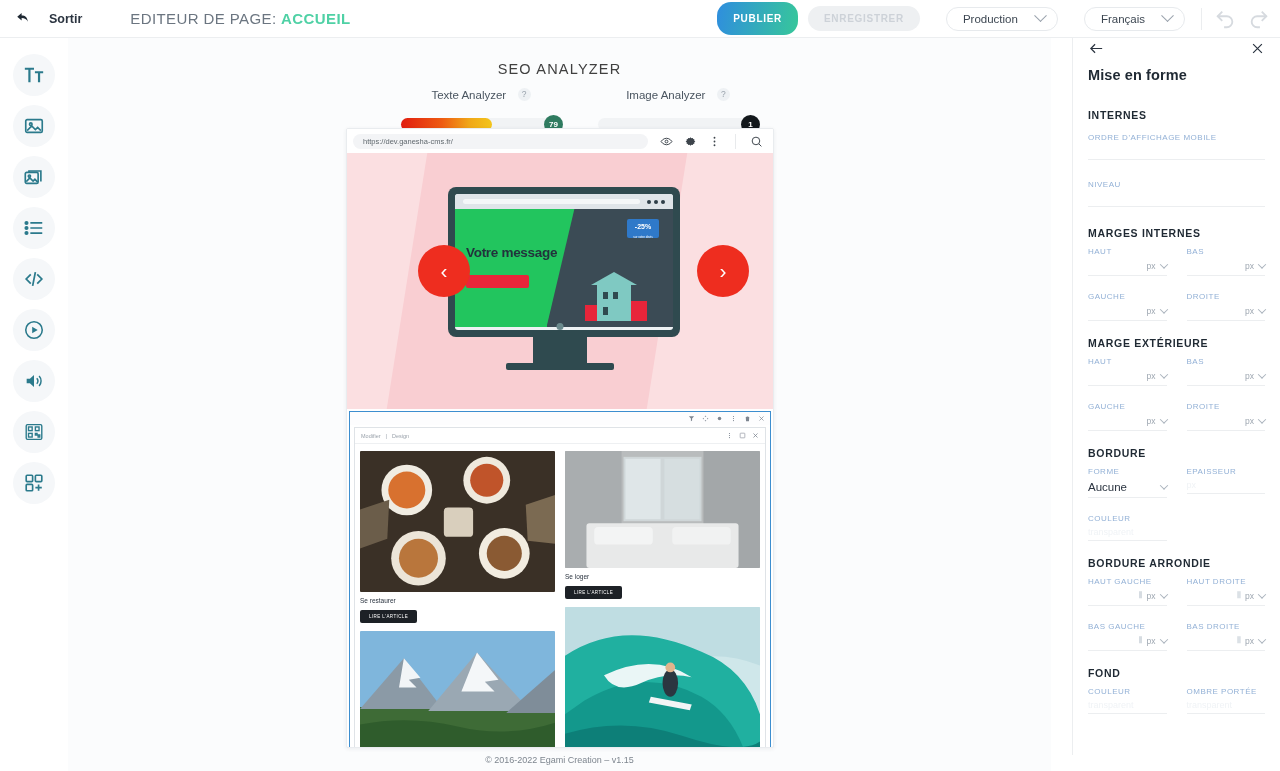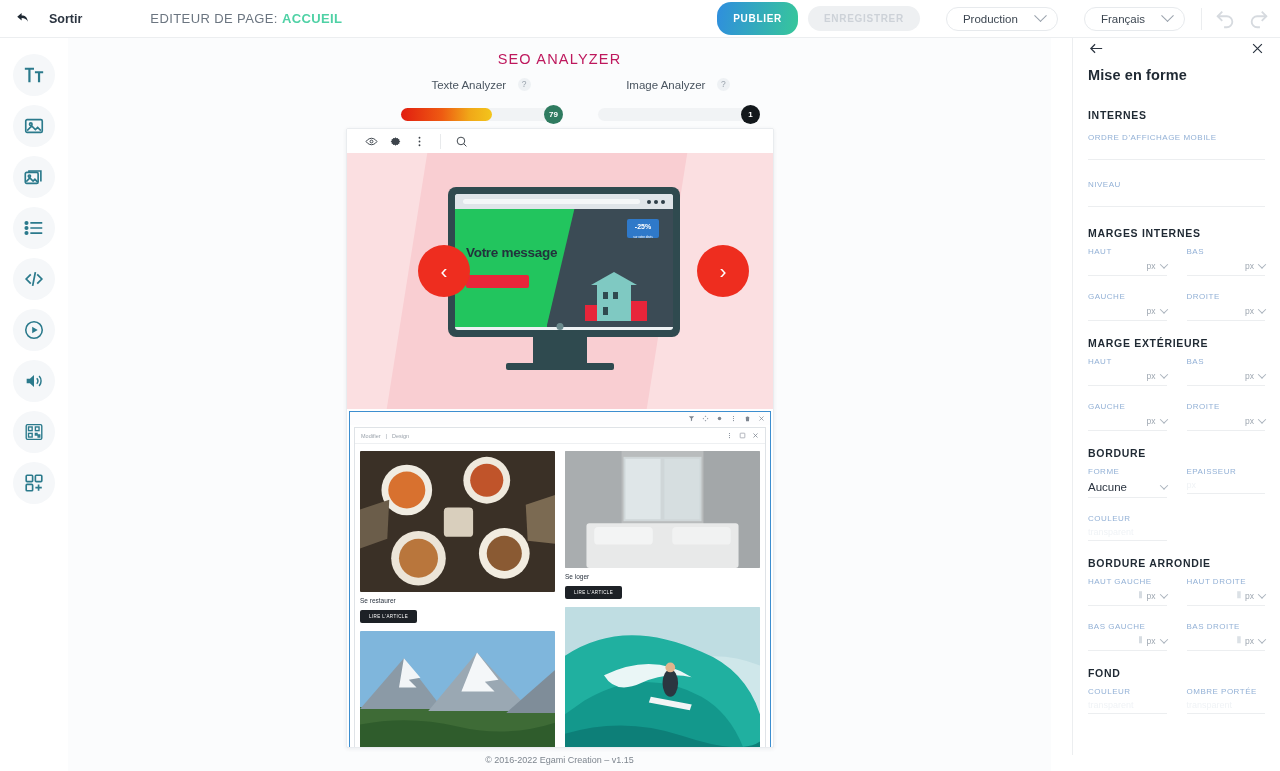--- a/index.html
+++ b/index.html
@@ -12,21 +12,21 @@
 
   
   .topbar {
     position: absolute; top: 0; left: 0; width: 1280px; height: 38px;
     background: #fff; border-bottom: 1px solid #eceef0;
     display: flex; align-items: center; z-index: 40;
   }
   .exit-group { display: flex; align-items: center; gap: 18px; margin-left: 16px; }
   .exit-arrow { width: 15px; height: 15px; color: #1f2933; }
   .exit-label { font-size: 12.5px; font-weight: bold; color: #2b3440; }
-  .breadcrumb { margin-left: 68px; font-size: 13px; letter-spacing: .4px; color: #6b7580; }
+  .breadcrumb { margin-left: 48px; font-size: 15px; letter-spacing: .4px; color: #6b7580; }
   .breadcrumb .page { color: #4fd1a5; font-weight: bold; }
   .top-right { margin-left: auto; display: flex; align-items: center; gap: 0; padding-right: 10px; }
   .btn-publish {
     background: linear-gradient(100deg,#2f8ede 0%,#37c79a 100%);
     color: #fff; font-size: 10px; font-weight: bold; letter-spacing: .7px;
     border: none; border-radius: 14px; padding: 11px 16px; cursor: pointer;
   }
   .btn-save {
     background: #eef0f2; color: #cdd2d8; font-size: 10px; font-weight: bold;
     letter-spacing: .7px; border: none; border-radius: 14px; padding: 7px 16px;
@@ -55,21 +55,21 @@
   }
   .rail-btn svg { width: 22px; height: 22px; }
 
   
   .canvas {
     position: absolute; left: 68px; top: 38px; width: 983px; height: 733px;
     background: #fbfcfd; overflow: hidden;
   }
   .seo-title {
     text-align: center; font-size: 14.5px; letter-spacing: 1.2px;
-    color: #be185d; margin-top: 13px;
+    color: #404040; margin-top: 23px;
   }
   .analyzers { position: relative; height: 82px; margin-top: 8px; }
   .an-left { position: absolute; left: 333px; top: 0; width: 160px; text-align: center; }
   .an-right { position: absolute; left: 530px; top: 0; width: 160px; text-align: center; }
   .an-label { font-size: 11.5px; color: #4a5560; display: inline-block; }
   .q-mark {
     display: inline-block; width: 13px; height: 13px; border-radius: 50%;
     background: #eef1f4; color: #98a1ab; font-size: 8.5px; line-height: 13px;
     text-align: center; margin-left: 7px; vertical-align: 2px; cursor: pointer;
   }
@@ -311,20 +311,21 @@
       <div class="badge badge-green">79</div>
     </div>
     <div class="bar-wrap bar-right">
       <div class="badge badge-dark">1</div>
     </div>
 
   </div>
 
   <div class="preview">
     <div class="pv-bar">
+      <div class="pv-url">https://dev.ganesha-cms.fr/</div>
       <div class="pv-icons">
         <svg viewBox="0 0 24 24" fill="none" stroke="currentColor" stroke-width="1.8">
           <path d="M2 12s3.6-6 10-6 10 6 10 6-3.6 6-10 6-10-6-10-6z"></path>
             <circle cx="12" cy="12" r="2.6"></circle>
         </svg>
         <svg viewBox="0 0 24 24" fill="currentColor">
           <path d="M12 8.2A3.8 3.8 0 1012 15.8 3.8 3.8 0 0012 8.2zm9 3.8l-2-1.3.3-2.3-2.2-.9-1-2.1-2.3.4L12 4l-1.8 1.8-2.3-.4-1 2.1-2.2.9.3 2.3L3 12l2 1.3-.3 2.3 2.2.9 1 2.1 2.3-.4L12 20l1.8-1.8 2.3.4 1-2.1 2.2-.9-.3-2.3z"></path>
         </svg>
         <svg viewBox="0 0 24 24" fill="currentColor">
           <circle cx="12" cy="5" r="1.7"></circle>

